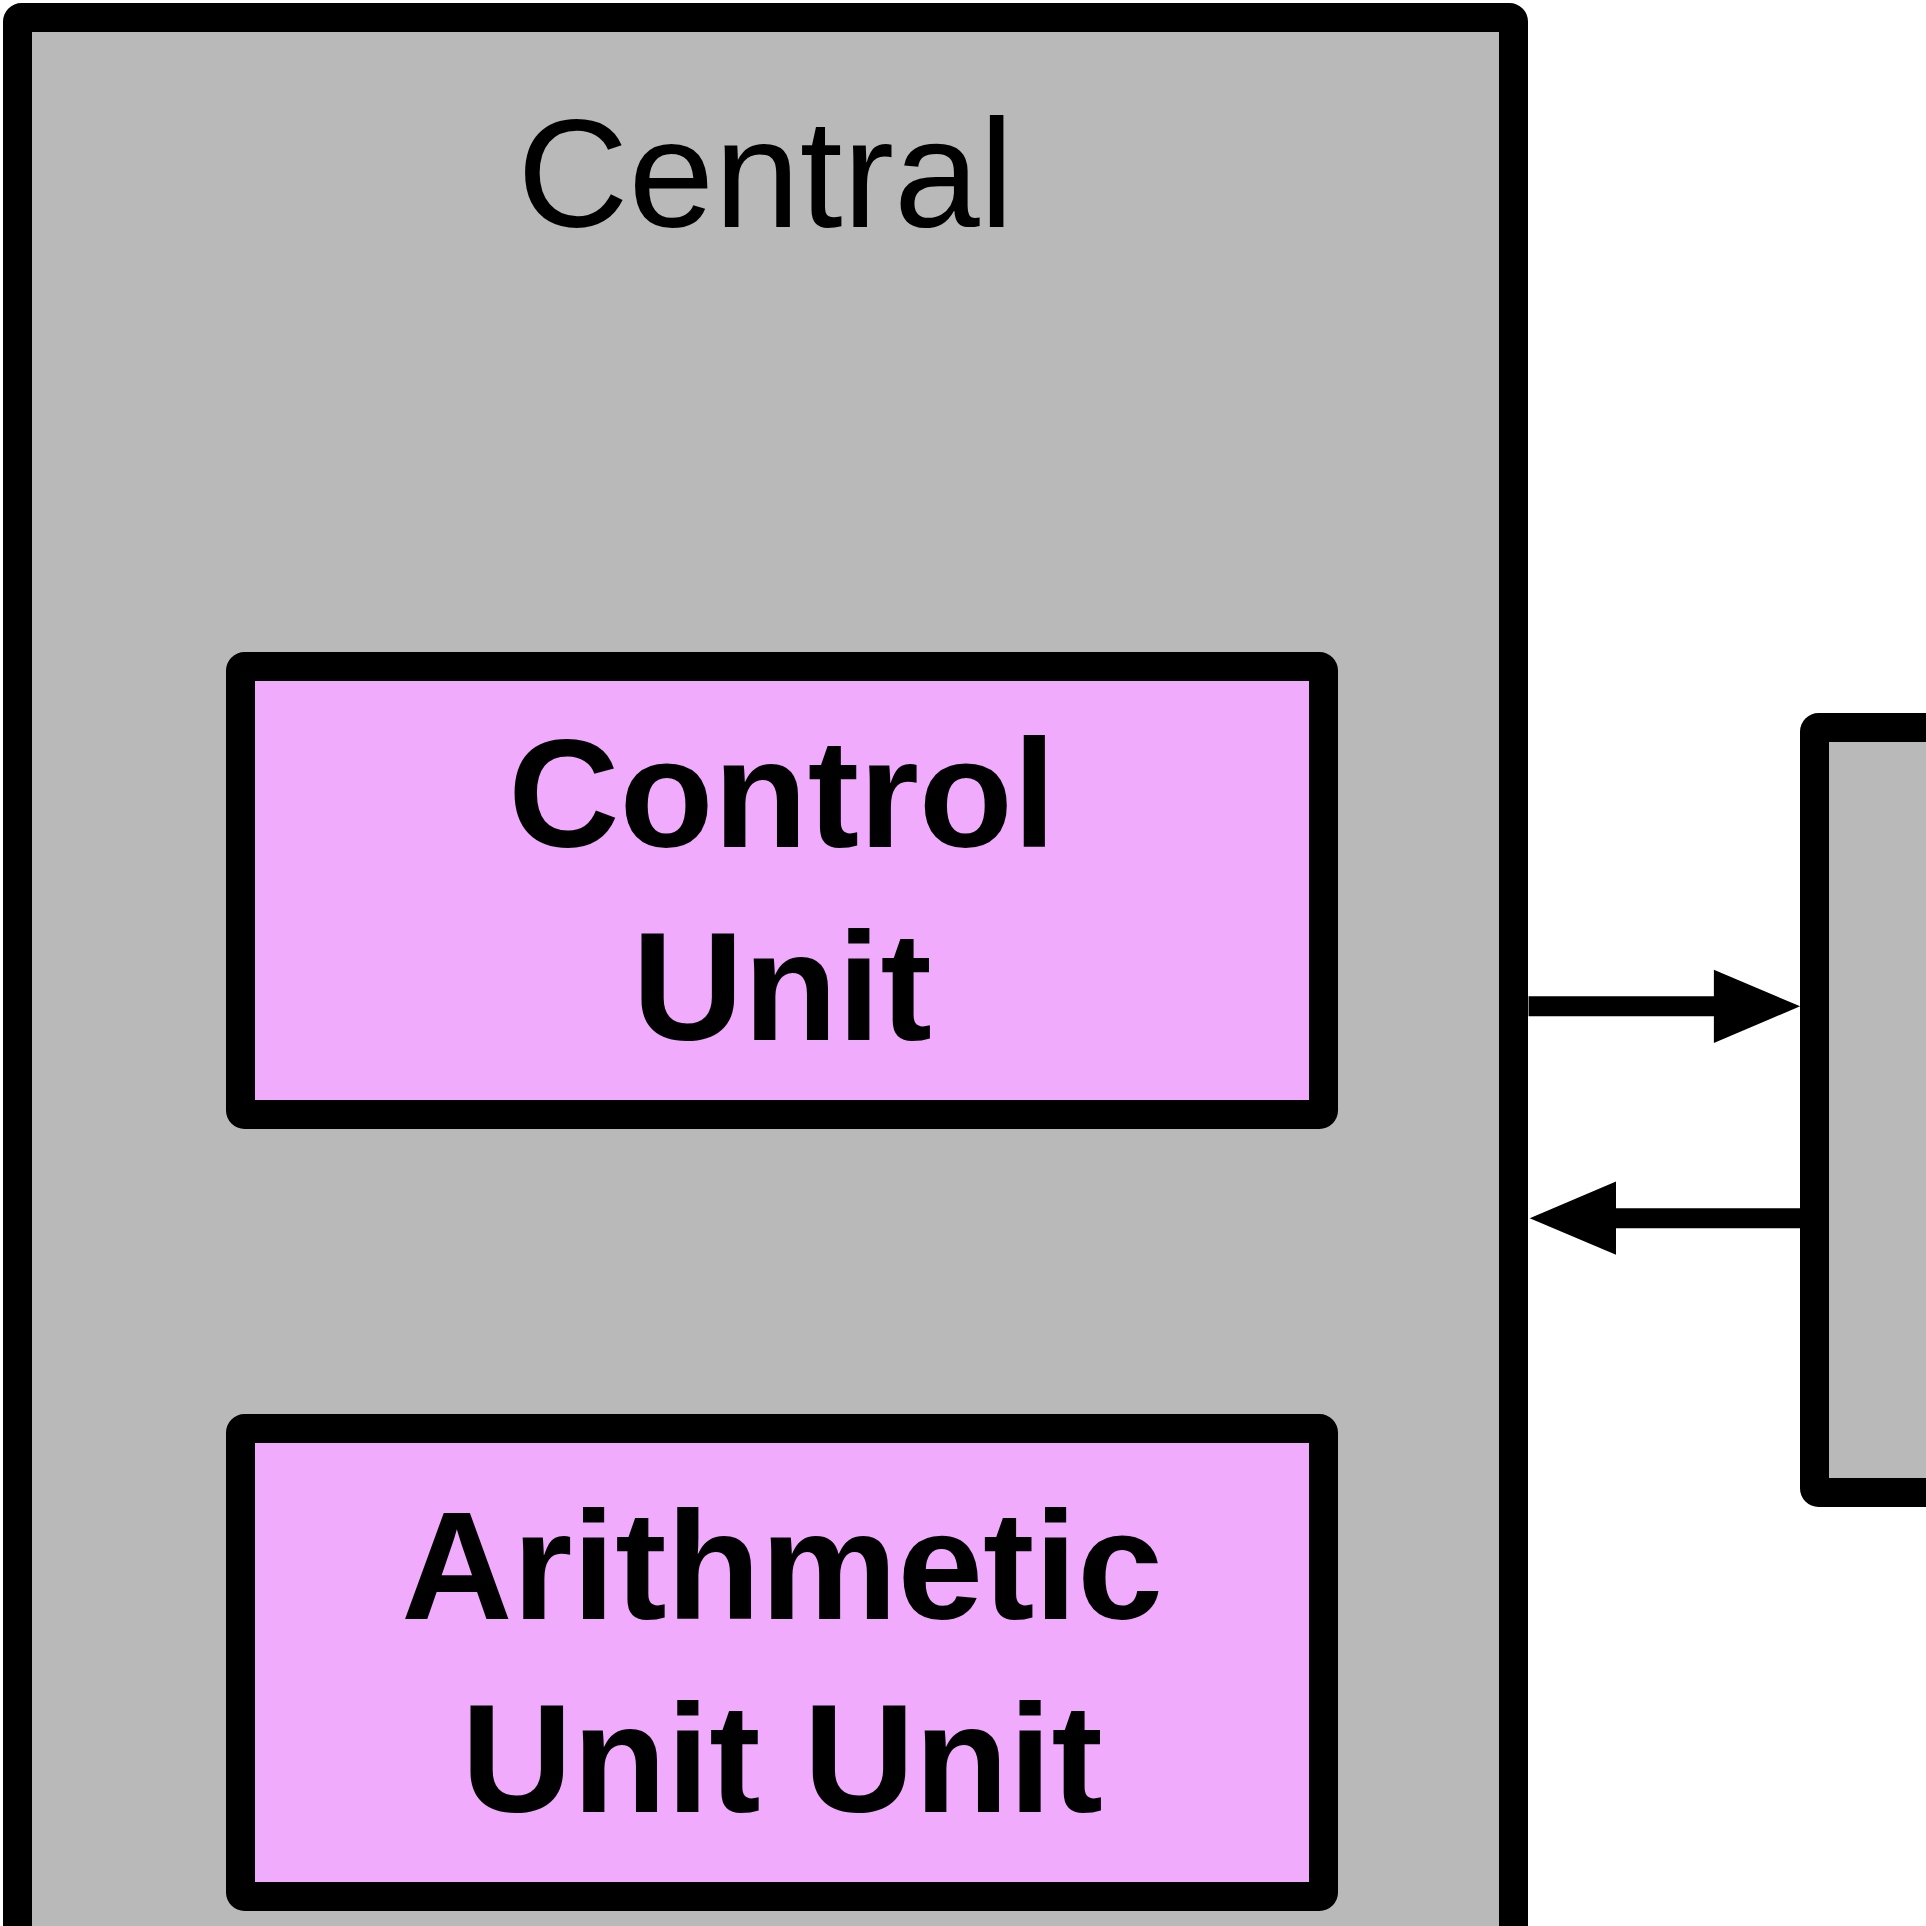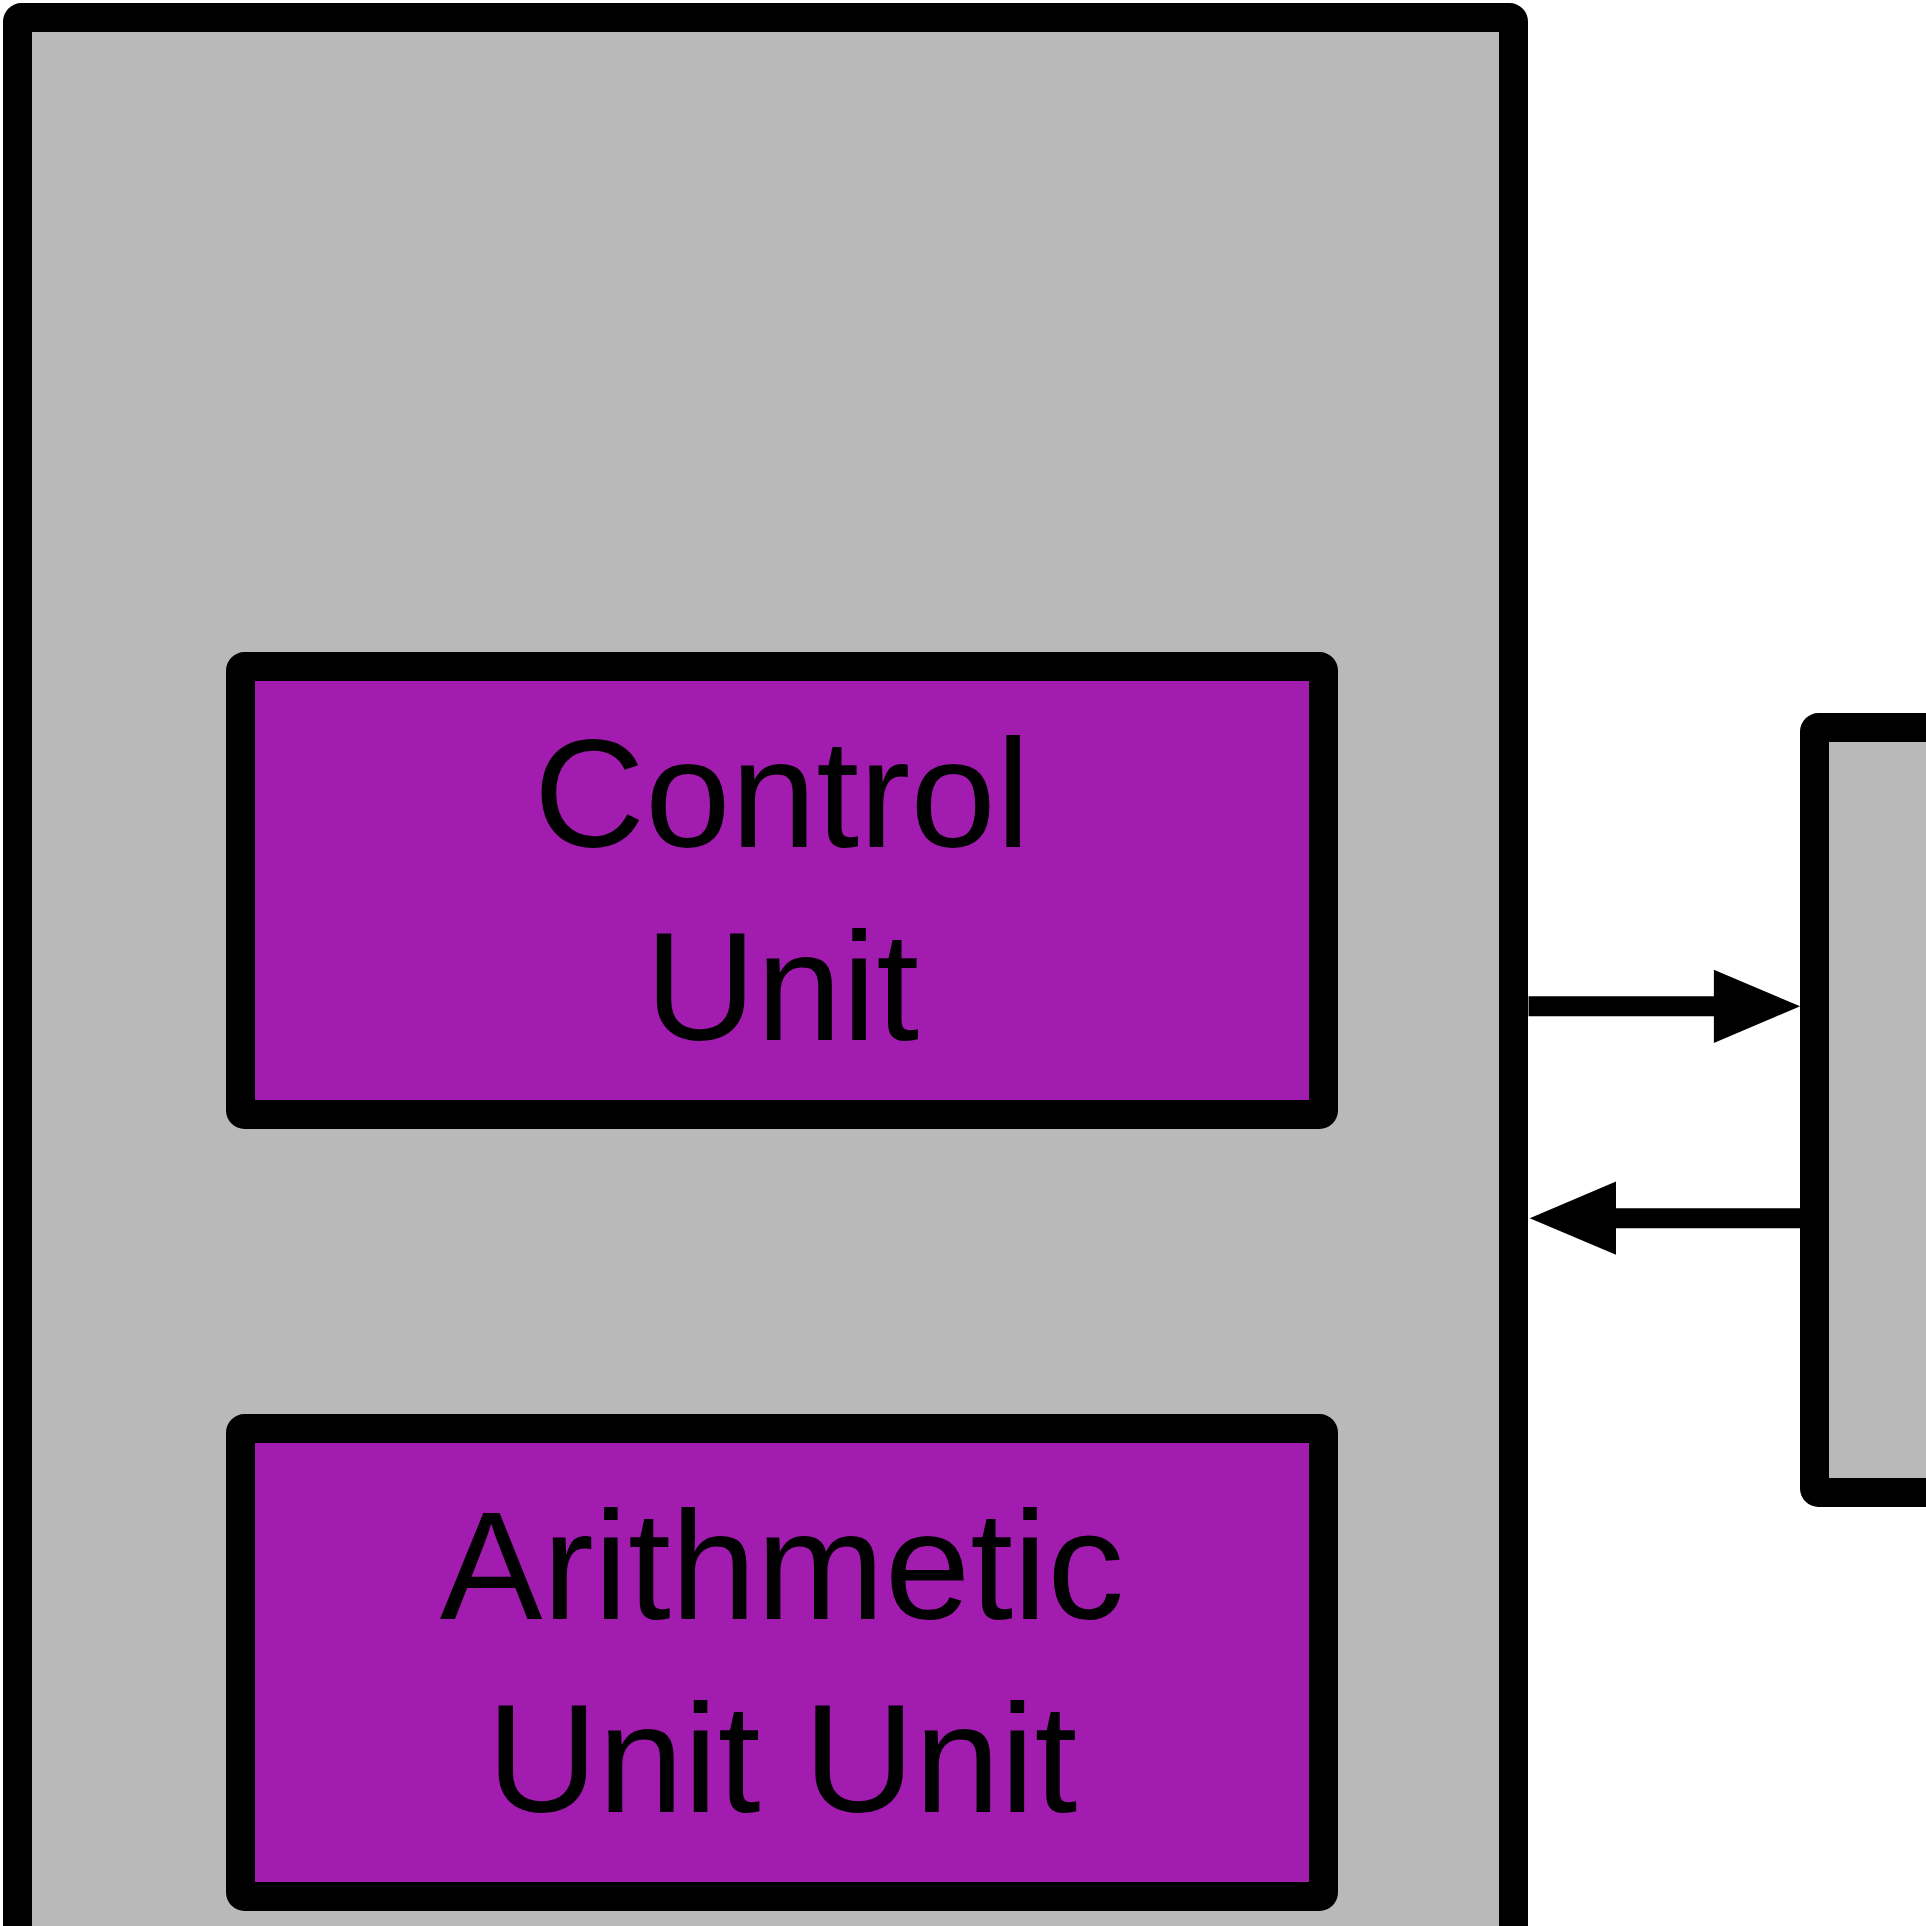--- a/index.html
+++ b/index.html
@@ -20,21 +20,21 @@
     position: absolute;
     box-sizing: border-box;
     border: 29px solid #000000;
     border-radius: 18.5px;
     display: flex;
     flex-direction: column;
     align-items: center;
     text-align: center;
   }
   .fill-dark  { background: #b9b9b9; }
-  .fill-light { background: #a21caf; }
+  .fill-light { background: #f0abfc; font-weight: bold; }
 
   .cpu {
     left: 3.1px; top: 3.1px;
     width: 1525px; height: 2177px;
     justify-content: flex-start;
   }
   .cpu-title {
     margin-top: 46px;
     font-size: 154px;
     line-height: 198px;
@@ -70,20 +70,21 @@
   #arrow-layer line    { stroke: #000000; stroke-width: 52px; }
   #arrow-layer polygon { fill: #000000; }
 </style>
 </head>
 <body>
 
 <div id="canvas">
 
   <div class="box fill-dark cpu">
     <div class="cpu-title">
+      <div class="label-line">Central</div>
     </div>
   </div>
 
   <div class="box fill-light control">
     <div class="label-line">Control</div>
     <div class="label-line">Unit</div>
   </div>
 
   <div class="box fill-light alu">
     <div class="label-line">Arithmetic</div>

